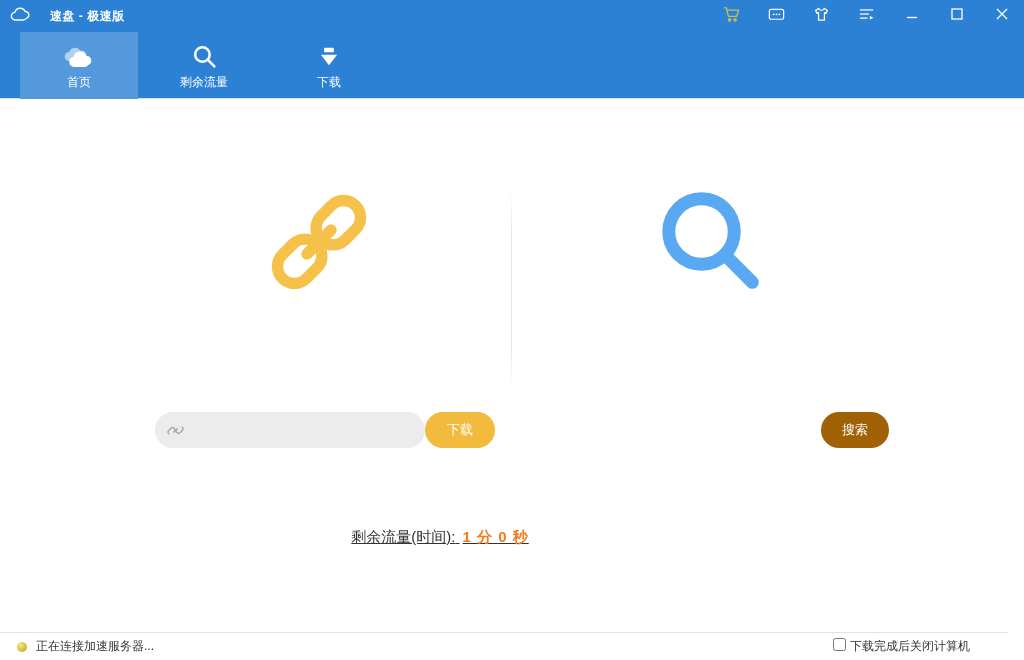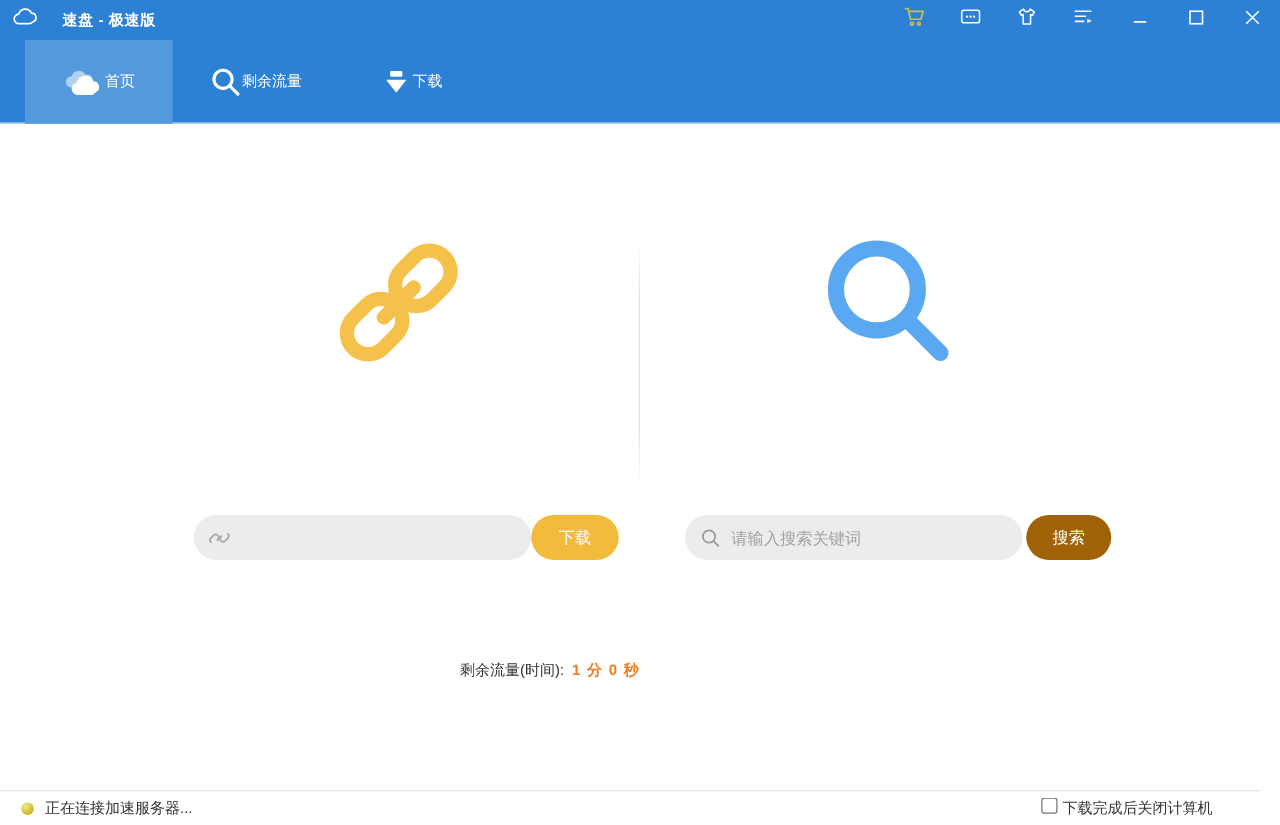--- a/index.html
+++ b/index.html
@@ -24,21 +24,21 @@
   }
 
   
   .navbar {
     position:absolute; top:32px; left:0; width:1024px; height:67px;
     background:#2c81d5; border-bottom:1px solid #d7dfe8;
     display:flex; padding-left:20px;
   }
   .nav-tab {
     width:118px; height:67px; margin-right:7px;
-    display:flex; flex-direction:row; align-items:center; justify-content:center;
+    display:flex; flex-direction:column; align-items:center; justify-content:center;
     color:#fff;
   }
   .nav-tab .tab-icon { height:30px; display:flex; align-items:flex-end; justify-content:center; margin-bottom:4px; }
   .nav-tab .tab-label { font-size:12px; color:#fff; }
   .nav-tab.active { background:#5499dc; }
 
   
   .content { position:absolute; top:100px; left:0; width:1024px; height:532px; background:#fff; }
   .v-divider {
     position:absolute; left:511px; top:90px; width:1px; height:200px;
@@ -64,21 +64,21 @@
   .pill-btn {
     position:absolute; top:312px; height:36px; border:none; border-radius:18px;
     color:#fff; font-size:13px; text-align:center; cursor:pointer;
     font-family:"Liberation Sans","DejaVu Sans",sans-serif;
   }
   .dl-btn { left:425px; width:70px; background:#f2bb3e; }
   .se-btn { left:821px; width:68px; background:#a16207; }
 
   .remaining {
     position:absolute; left:440px; top:428px; transform:translateX(-50%);
-    font-size:12px; color:#333; white-space:nowrap;
+    font-size:15px; color:#333; white-space:nowrap;text-decoration:underline;
   }
   .remaining .rem-value { color:#f07c1e; font-weight:bold; letter-spacing:1px; margin-left:3px; }
 
   
   .statusbar {
     position:absolute; left:0; top:632px; width:1008px; height:28px;
     background:#fff; border-top:1px solid #e2e2e2;
     display:flex; align-items:center; font-size:12px; color:#333;
   }
   .status-left { display:flex; align-items:center; gap:9px; padding-left:17px; }
@@ -227,29 +227,20 @@
     </div>
     <button class="pill-btn dl-btn">下载</button>
 
     <div class="big-icon big-search-icon">
       <svg width="112" height="112" viewBox="0 0 26 26" fill="none" stroke="#5aa7f2" stroke-width="3" stroke-linecap="round">
         <circle cx="10.8" cy="10.8" r="7.6"></circle>
         <line x1="16.6" y1="16.6" x2="22.6" y2="22.6"></line>
       </svg>
     </div>
 
-    <div class="pill-input se-input">
-      <span style="display:flex;">
-        <svg width="17" height="17" viewBox="0 0 20 20" fill="none" stroke="#9b9b9b" stroke-width="1.7" stroke-linecap="round">
-          <circle cx="8.5" cy="8.5" r="5.8"></circle>
-          <line x1="13" y1="13" x2="17.3" y2="17.3"></line>
-        </svg>
-      </span>
-      <input type="text" placeholder="请输入搜索关键词" style="">
-    </div>
     <button class="pill-btn se-btn">搜索</button>
 
     <div class="remaining">
       <span>剩余流量(时间):</span>
       <span class="rem-value">1 分 0 秒</span>
     </div>
   </div>
 
   <div class="statusbar">
     <div class="status-left">

